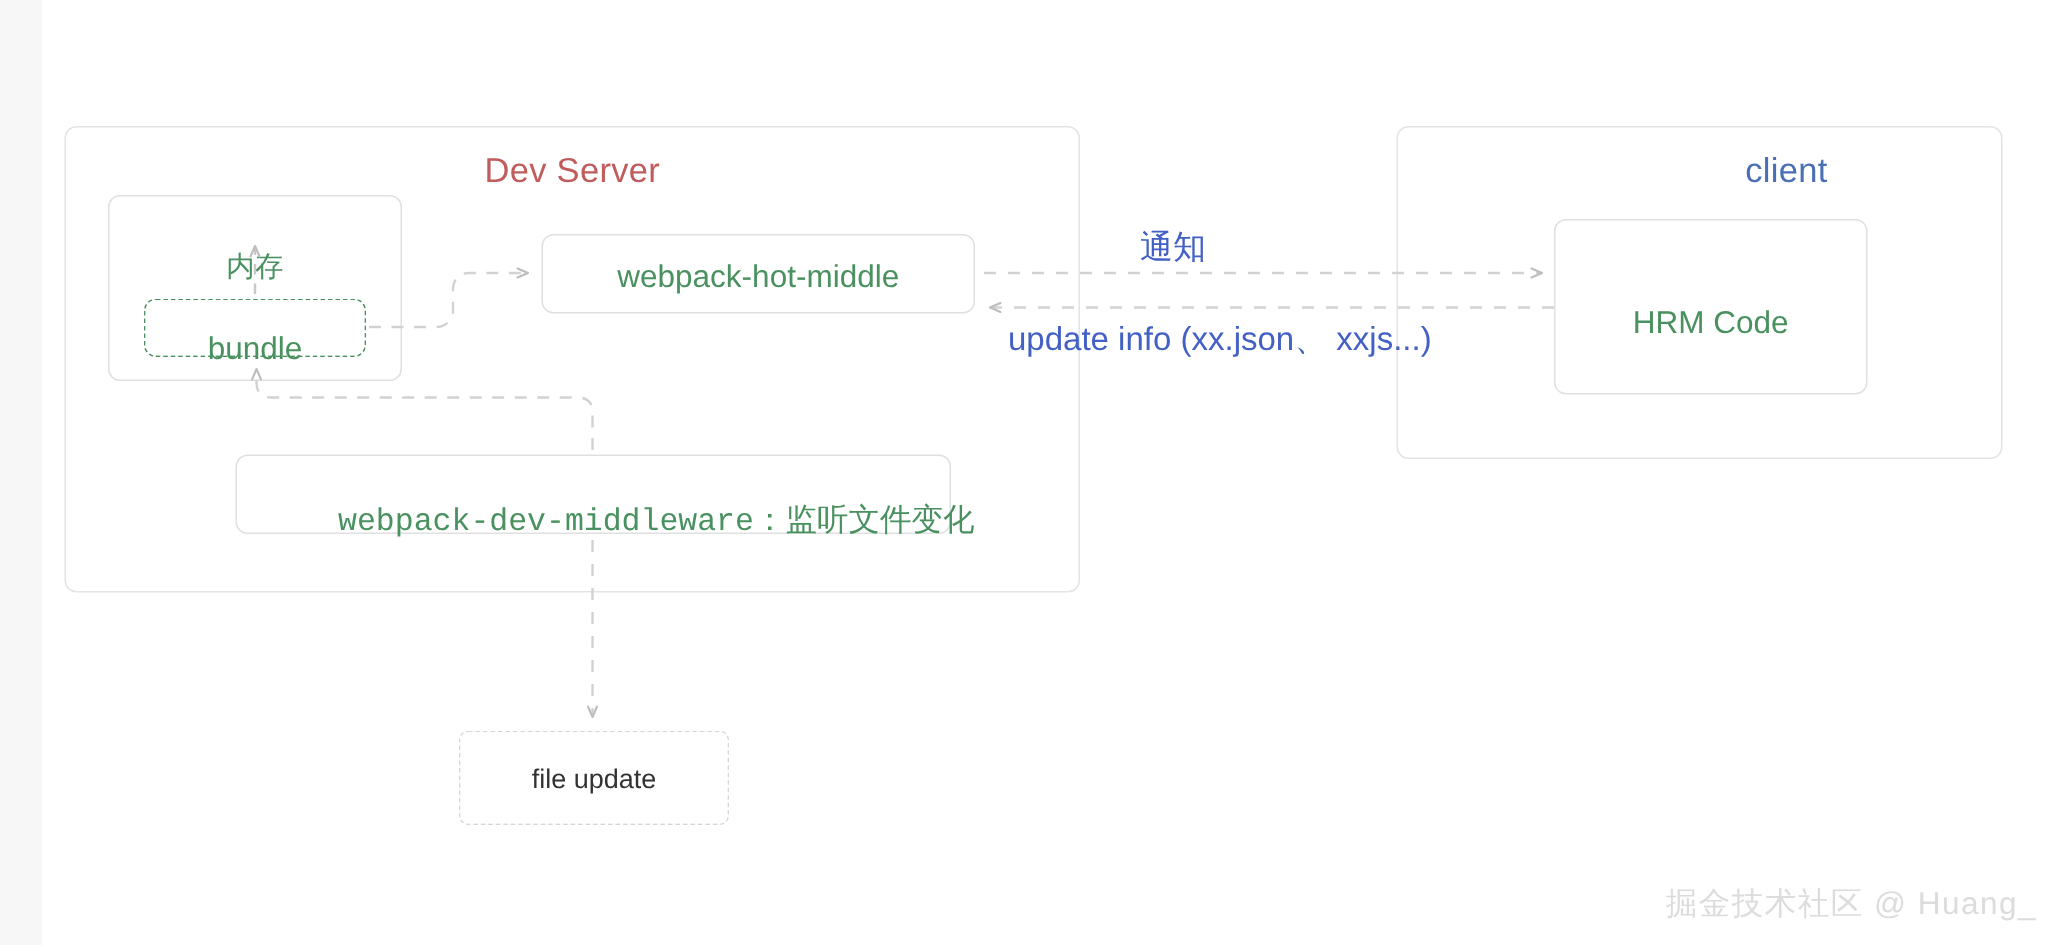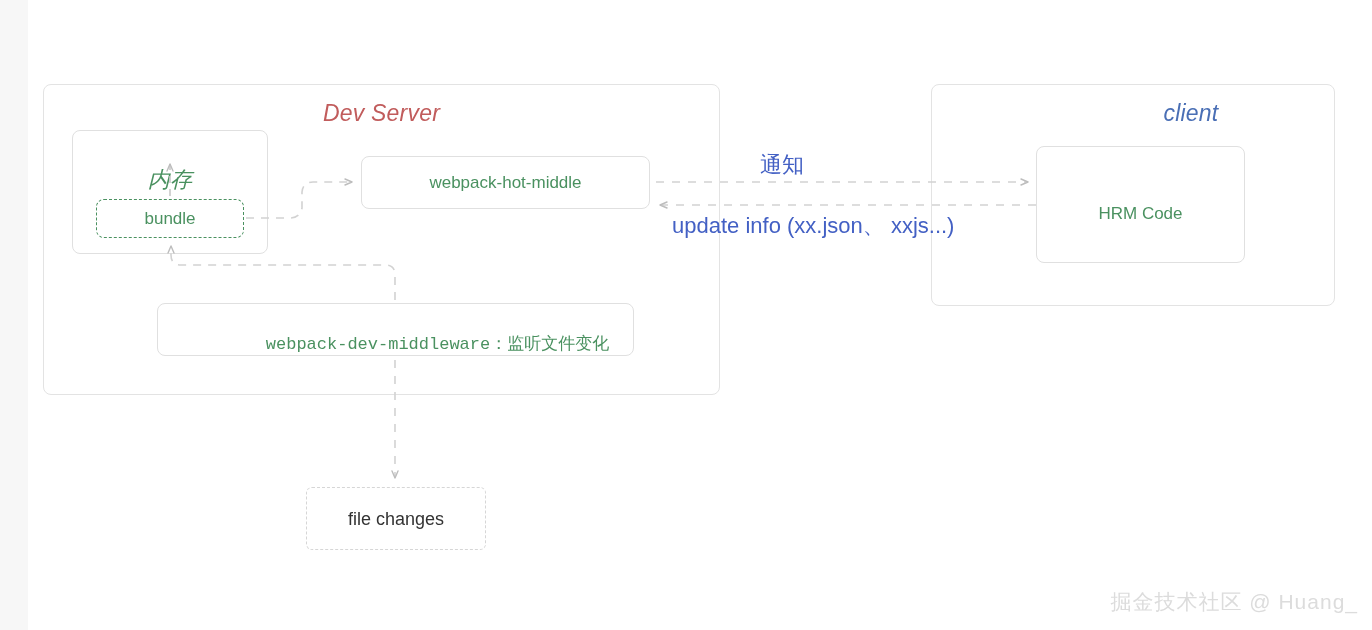--- a/index.html
+++ b/index.html
@@ -51,76 +51,76 @@
   .label {
     position: absolute;
     font-size: 17px;
     white-space: nowrap;
   }
   .label-green { color: #4a9160; }
   .label-blue  { color: #4360c4; }
   .label-dark  { color: #333333; }
   .title-red   { color: #c15c5c; }
   .title-blue  { color: #4a6fb5; }
-  .title-green { color: #4a9160; font-size: 22px; }
-  .center { text-align: center; font-style: italic; }
+  .title-green { color: #4a9160; font-size: 19px; }
+  .center { text-align: center; }
   svg.conn {
     position: absolute;
     left: 0; top: 0;
     width: 1372px;
     height: 630px;
     pointer-events: none;
   }
   .watermark {
     position: absolute;
     right: 14px;
     bottom: 14px;
     font-size: 21px;
     color: #dcdcdc;
     white-space: nowrap;
     letter-spacing: 1px;
   }
   .boxtext {
     position: absolute;
     left: 0; right: 0;
     text-align: center;
-    font-size: 17px;
+    font-size: 21px;
     white-space: nowrap;
   }
 </style>
 </head>
 <body>
 
 <div id="canvas">
 
   <div class="left-strip"></div>
 
   <div class="box outer-box" style="left:43px; top:84px; width:677px; height:311px;"></div>
   <div class="title title-red center" style="left:43px; top:100px; width:677px;">Dev Server</div>
 
   <div class="box inner-box" style="left:72px; top:130px; width:196px; height:124px;"></div>
   <div class="title title-green center" style="left:72px; top:165px; width:196px;">内存</div>
 
   <div class="box dashed-green" style="left:96px; top:199px; width:148px; height:39px;"></div>
-  <div class="boxtext label-green" style="left:96px; top:209px; width:148px;text-align:center;">bundle</div>
+  <div class="boxtext label-green" style="left:96px; top:221px; width:148px;text-align:center;">bundle</div>
 
   <div class="box inner-box" style="left:361px; top:156px; width:289px; height:53px;"></div>
   <div class="boxtext label-green" style="left:361px; top:173px; width:289px;">webpack-hot-middle</div>
 
   <div class="box inner-box" style="left:157px; top:303px; width:477px; height:53px;"></div>
   <div class="boxtext label-green" style="left:157px; top:332px; width:561px;font-family:Liberation Mono, monospace;">webpack-dev-middleware：监听文件变化</div>
 
   <div class="box outer-box" style="left:931px; top:84px; width:404px; height:222px;"></div>
   <div class="title title-blue center" style="left:962px; top:100px; width:404px;padding-left:27px;">client</div>
 
   <div class="box inner-box" style="left:1036px; top:146px; width:209px; height:117px;"></div>
   <div class="boxtext label-green" style="left:1036px; top:204px; width:209px;">HRM Code</div>
 
   <div class="box dashed-gray" style="left:306px; top:487px; width:180px; height:63px;"></div>
-  <div class="boxtext label-dark" style="left:306px; top:509px; width:180px; font-size:18px;">file changes</div>
+  <div class="boxtext label-dark" style="left:306px; top:509px; width:180px; font-size:18px;">file update</div>
 
   <div class="label label-blue" style="left:760px; top:150px; font-size:22px;">通知</div>
   <div class="label label-blue" style="left:672px; top:211px; font-size:22px;">update info (xx.json、 xxjs...)</div>
 
   <svg class="conn" viewBox="0 0 1372 630" xmlns="http://www.w3.org/2000/svg">
     <defs>
       <marker id="arr-gray" markerWidth="10" markerHeight="10" refX="8" refY="4" orient="auto" markerUnits="userSpaceOnUse">
         <path d="M1,1 L8,4 L1,7" fill="none" stroke="#bdbdbd" stroke-width="1.4" stroke-linecap="round" stroke-linejoin="round"></path>
       </marker>
       <marker id="arr-green" markerWidth="10" markerHeight="10" refX="8" refY="4" orient="auto" markerUnits="userSpaceOnUse">

